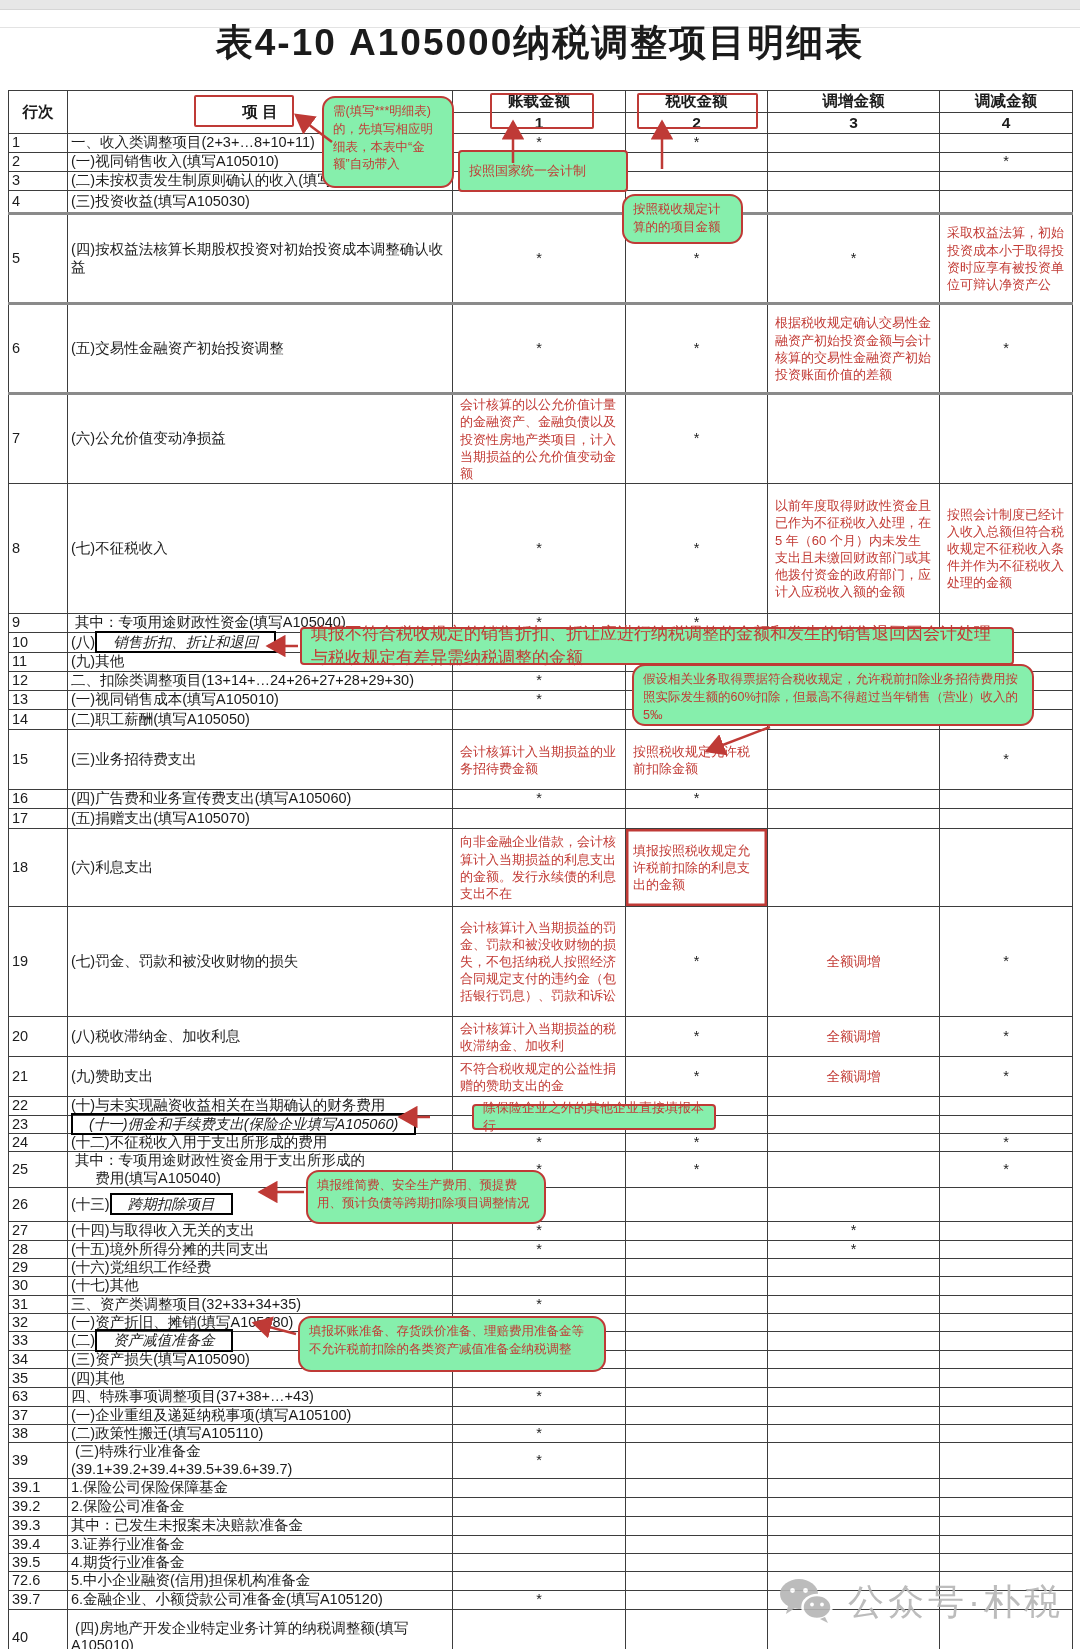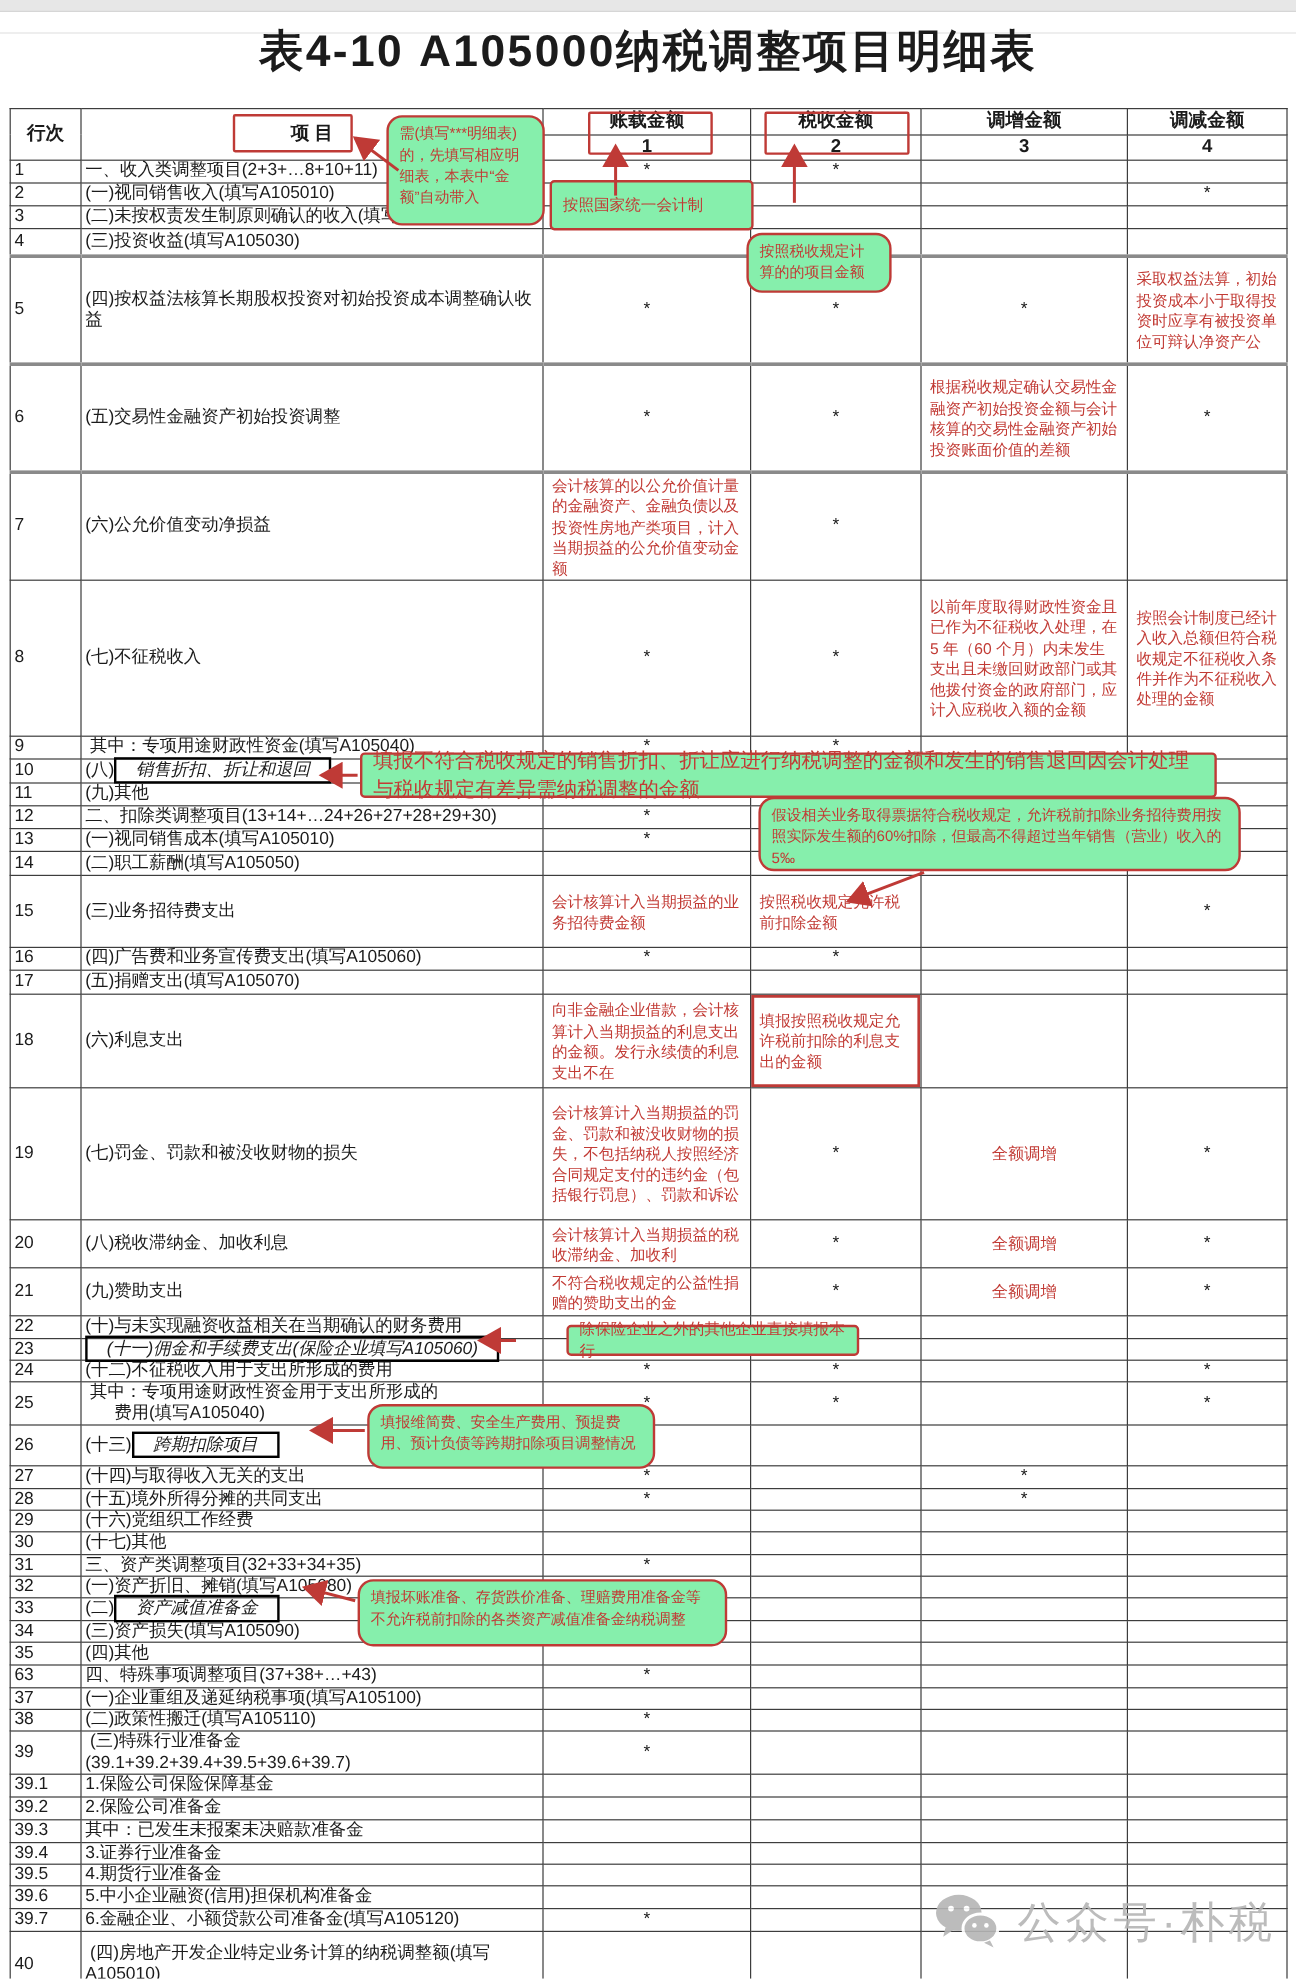--- a/index.html
+++ b/index.html
@@ -444,21 +444,21 @@
         </tr>
         <tr style="height: 18px;">
           <td class="no">39.5</td>
           <td class="item">4.期货行业准备金</td>
           <td class="c"></td>
           <td class="c"></td>
           <td class="c"></td>
           <td class="c"></td>
         </tr>
         <tr style="height: 18px;">
-          <td class="no">39.6</td>
+          <td class="no">72.6</td>
           <td class="item">5.中小企业融资(信用)担保机构准备金</td>
           <td class="c"></td>
           <td class="c"></td>
           <td class="c"></td>
           <td class="c"></td>
         </tr>
         <tr style="height: 19px;">
           <td class="no">39.7</td>
           <td class="item">6.金融企业、小额贷款公司准备金(填写A105120)</td>
           <td class="c">*</td>

